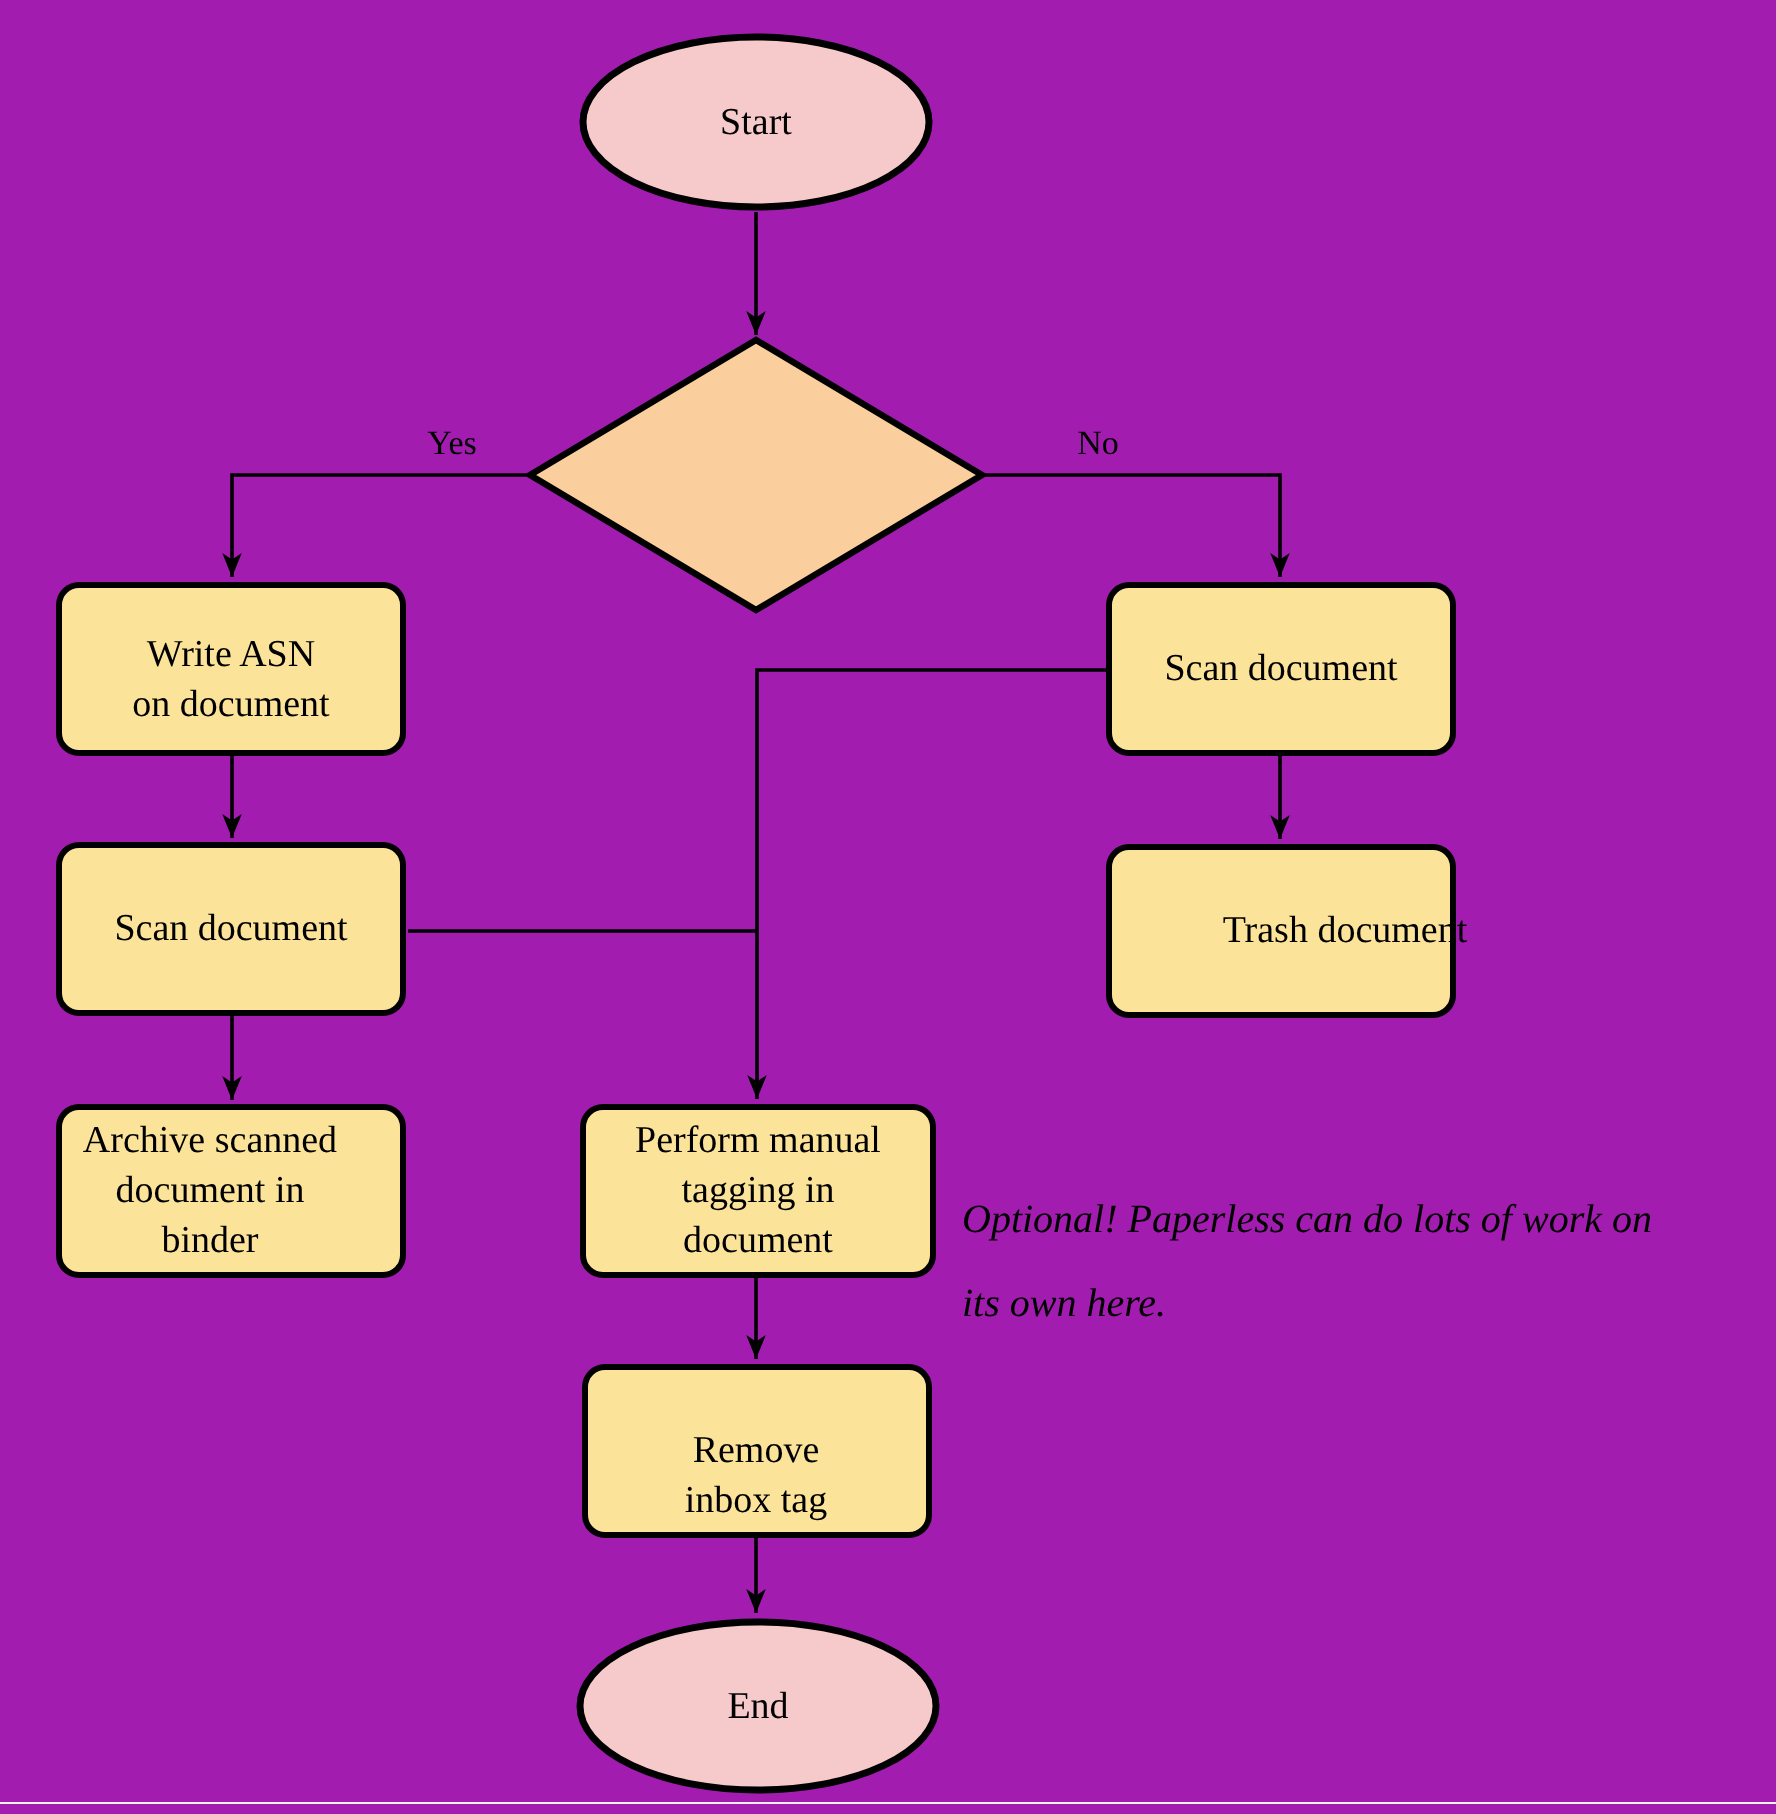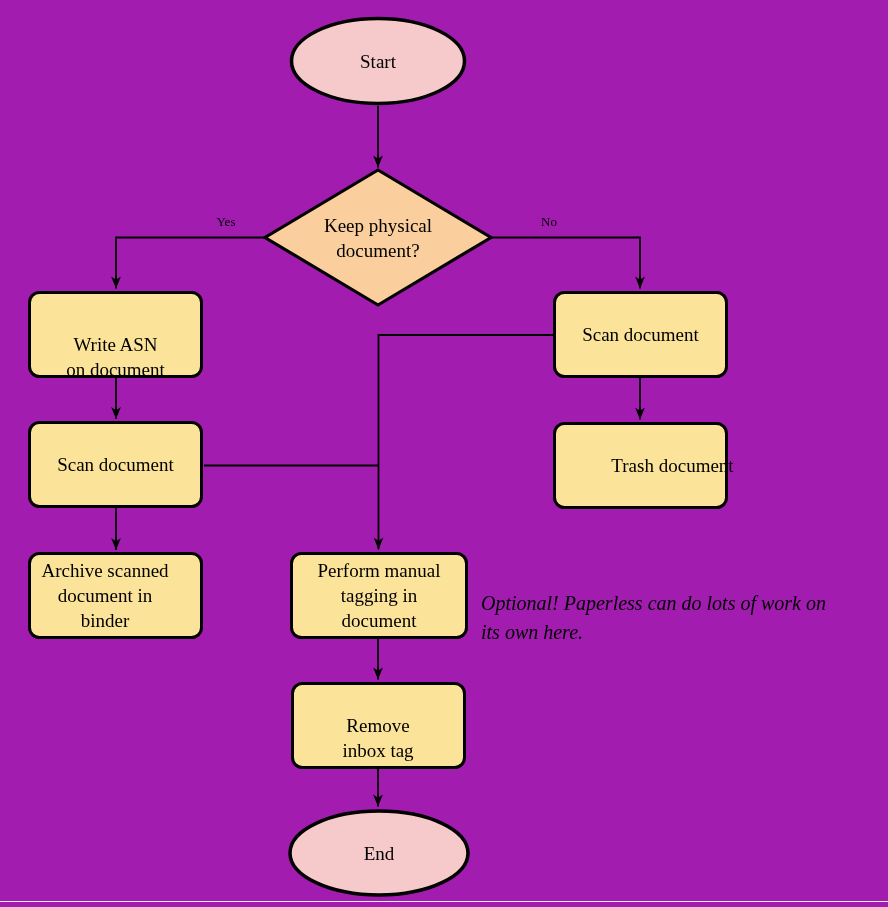--- a/index.html
+++ b/index.html
@@ -17,29 +17,29 @@
     display: flex;
     align-items: center;
     justify-content: center;
     text-align: center;
     white-space: pre-line;
     font-size: 19px;
     line-height: 25px;
     color: #000000;
     pointer-events: none;
   }
-  .edge-lbl { font-size: 13px; line-height: 22px; }
+  .edge-lbl { font-size: 17px; line-height: 22px; }
   .note {
     position: absolute;
     left: 481px;
     top: 589px;
     width: 404px;
     font-style: italic;
     font-size: 20px;
-    line-height: 29px;
+    line-height: 42px;
     white-space: pre-line;
     color: #000000;
     text-align: left;
   }
   .bottom-divider {
     position: absolute;
     left: 0; right: 0; top: 901px;
     height: 1px;
     background: #f3edee;
   }
@@ -85,28 +85,26 @@
 
     <rect x="291.5" y="553.5" width="175" height="84" rx="10" stroke="#000000" stroke-width="3" fill="#FBE39A"></rect>
 
     <rect x="292.5" y="683.5" width="172" height="84" rx="10" stroke="#000000" stroke-width="3" fill="#FBE39A"></rect>
 
     <ellipse cx="379" cy="853" rx="89" ry="42" stroke="#000000" stroke-width="3.5" fill="#F6C9CA"></ellipse>
   </svg>
 
   <div class="lbl" style="left:290px; top:17px; width:176px; height:88px;">Start</div>
 
-  <div class="lbl" style="left:265px; top:170px; width:226px; height:135px;">Keep physical
-document?</div>
 
   <div class="lbl edge-lbl" style="left:196px; top:210px; width:60px; height:24px;">Yes</div>
 
   <div class="lbl edge-lbl" style="left:521px; top:210px; width:56px; height:24px;">No</div>
 
-  <div class="lbl" style="left:28px; top:308px; width:175px; height:97px;">Write ASN
+  <div class="lbl" style="left:28px; top:291px; width:175px; height:97px;">Write ASN
 on document</div>
 
   <div class="lbl" style="left:28px; top:421px; width:175px; height:87px;">Scan document</div>
 
   <div class="lbl" style="left:28px; top:552px; width:154px; height:87px;">Archive scanned
 document in
 binder</div>
 
   <div class="lbl" style="left:553px; top:291px; width:175px; height:87px;">Scan document</div>
 

